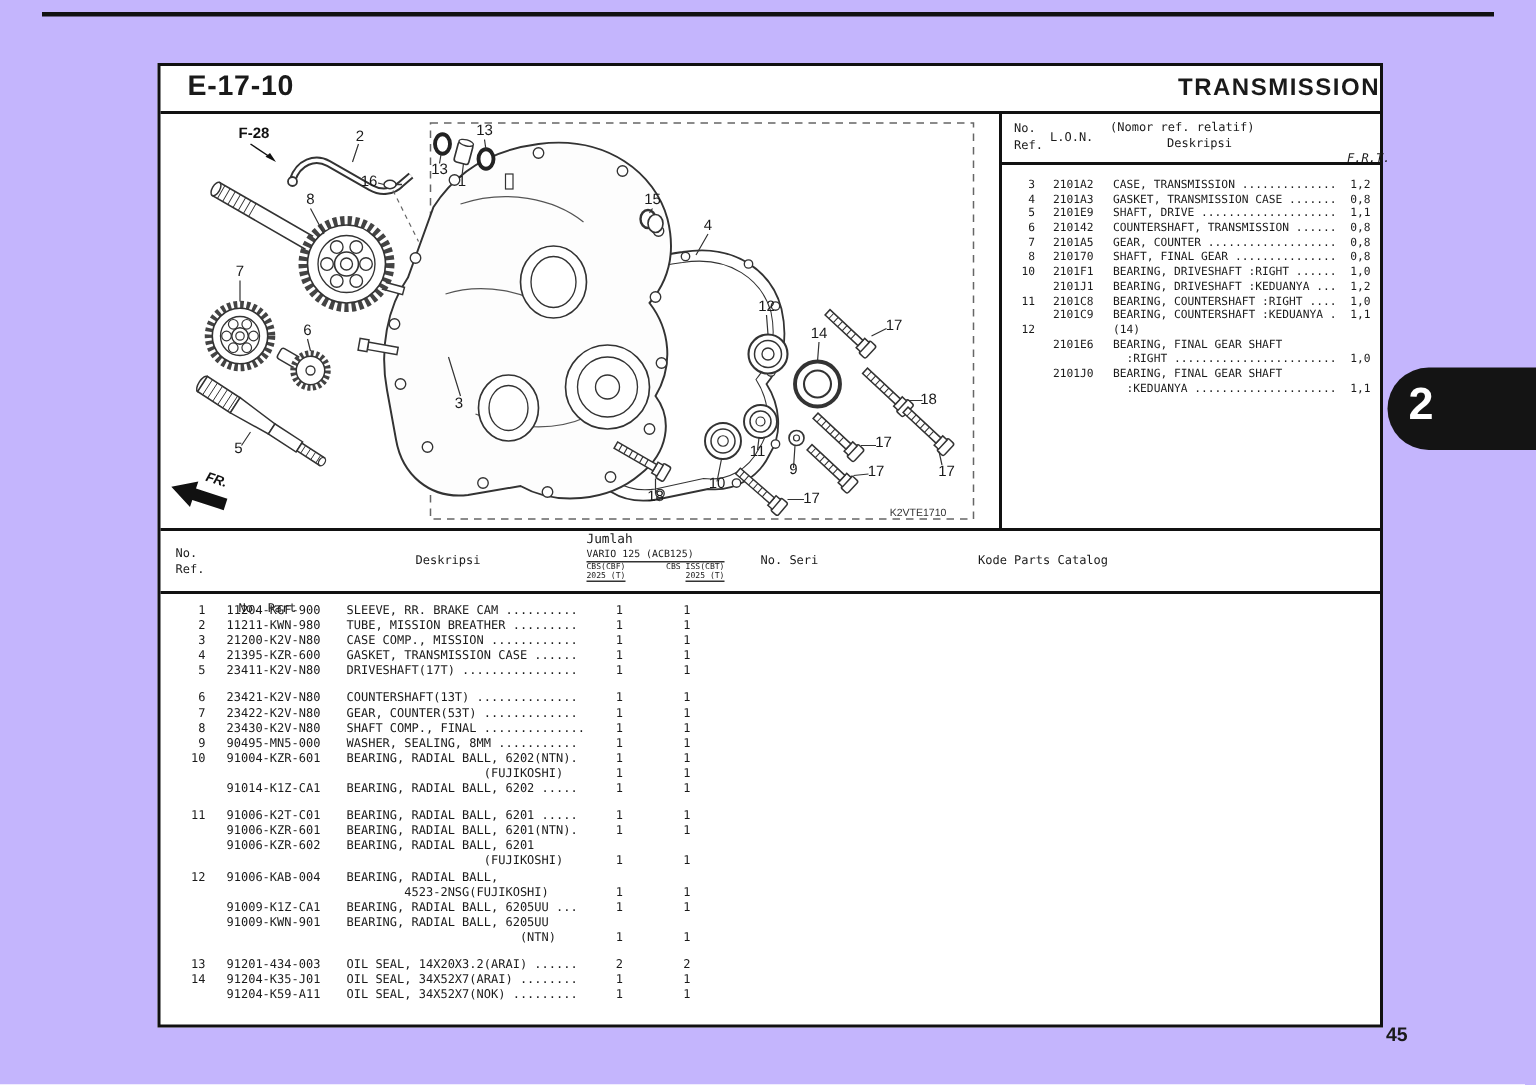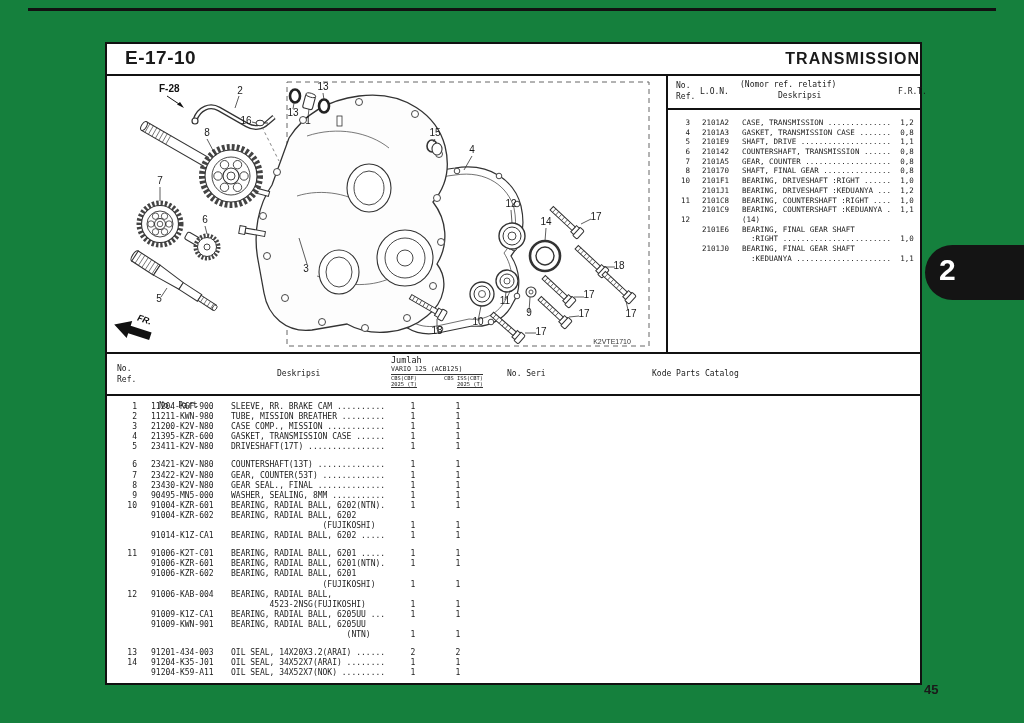--- a/index.html
+++ b/index.html
@@ -1,34 +1,34 @@
 <!DOCTYPE html>
 <html><head>
 <meta charset="utf-8">
 <style>
   html,body{margin:0;padding:0;background:#fff;}
-  .page{position:relative;width:1024px;height:723px;background:#15803d;overflow:hidden;
+  .page{position:relative;width:1024px;height:723px;background:#c4b5fd;overflow:hidden;
         font-family:"DejaVu Sans Mono",monospace;color:#1a1a1a;}
   .topbar{position:absolute;left:28px;top:8px;width:968px;height:3px;background:#111;}
   .frame{position:absolute;left:105px;top:42px;width:817px;height:643px;border:2px solid #111;box-sizing:border-box;background:#fff;}
   
   .hdr{position:relative;height:30px;border-bottom:2px solid #111;}
   .hdr .code{position:absolute;left:18px;top:3px;font-family:"Liberation Sans",sans-serif;font-weight:bold;font-size:19px;letter-spacing:.5px;}
   .hdr .title{position:absolute;left:0;right:0;top:6px;text-align:right;font-family:"Liberation Sans",sans-serif;font-weight:600;font-size:16px;letter-spacing:1px;}
   
   .upper{display:flex;height:276px;border-bottom:2px solid #111;}
   .diagram-pane{width:617px;position:relative;}
   .lon-pane{flex:1;border-left:2px solid #111;position:relative;}
   .lon-hdr{position:relative;height:32px;border-bottom:2px solid #111;font-size:8px;}
   .lon-hdr span{position:absolute;}
   .lh-ref{left:8px;top:4px;line-height:11px;text-align:center;}
   .lh-lon{left:32px;top:11px;}
   .lh-desc1{left:72px;top:4px;}
   .lh-desc2{left:110px;top:15px;}
-  .lh-frt{left:230px;top:11px;}
+  .lh-frt{left:230px;top:25px;font-style:italic;}
   .lon-rows{padding-top:8px;}
   .lrow{display:flex;height:9.7px;font-size:7.5px;white-space:pre;}
   .l-ref{width:22px;text-align:right;}
   .l-lon{width:40px;margin-left:12px;}
   .l-desc{width:152px;}
   .l-frt{width:26px;text-align:center;}
   
   .parts-header{position:relative;height:40px;border-bottom:2px solid #111;font-size:8px;}
   .ph-ref{position:absolute;left:10px;top:9px;line-height:11px;text-align:left;}
   .ph-part{position:absolute;left:52px;top:15px;margin-top:32px;}
@@ -359,24 +359,23 @@
 
     <div class="parts-body" id="parts-rows">
         <div class="prow"><span class="c-ref">1</span><span class="c-part">11204-KGF-900</span><span class="c-desc">SLEEVE, RR. BRAKE CAM ..........</span><span class="c-q1">1</span><span class="c-q2">1</span></div>
         <div class="prow"><span class="c-ref">2</span><span class="c-part">11211-KWN-980</span><span class="c-desc">TUBE, MISSION BREATHER .........</span><span class="c-q1">1</span><span class="c-q2">1</span></div>
         <div class="prow"><span class="c-ref">3</span><span class="c-part">21200-K2V-N80</span><span class="c-desc">CASE COMP., MISSION ............</span><span class="c-q1">1</span><span class="c-q2">1</span></div>
         <div class="prow"><span class="c-ref">4</span><span class="c-part">21395-KZR-600</span><span class="c-desc">GASKET, TRANSMISSION CASE ......</span><span class="c-q1">1</span><span class="c-q2">1</span></div>
         <div class="prow"><span class="c-ref">5</span><span class="c-part">23411-K2V-N80</span><span class="c-desc">DRIVESHAFT(17T) ................</span><span class="c-q1">1</span><span class="c-q2">1</span></div>
         <div class="prow blank"></div>
         <div class="prow"><span class="c-ref">6</span><span class="c-part">23421-K2V-N80</span><span class="c-desc">COUNTERSHAFT(13T) ..............</span><span class="c-q1">1</span><span class="c-q2">1</span></div>
         <div class="prow"><span class="c-ref">7</span><span class="c-part">23422-K2V-N80</span><span class="c-desc">GEAR, COUNTER(53T) .............</span><span class="c-q1">1</span><span class="c-q2">1</span></div>
-        <div class="prow"><span class="c-ref">8</span><span class="c-part">23430-K2V-N80</span><span class="c-desc">GEAR SEAL., FINAL ..............</span><span class="c-q1">1</span><span class="c-q2">1</span></div>
+        <div class="prow"><span class="c-ref">8</span><span class="c-part">23430-K2V-N80</span><span class="c-desc">SHAFT COMP., FINAL ..............</span><span class="c-q1">1</span><span class="c-q2">1</span></div>
         <div class="prow"><span class="c-ref">9</span><span class="c-part">90495-MN5-000</span><span class="c-desc">WASHER, SEALING, 8MM ...........</span><span class="c-q1">1</span><span class="c-q2">1</span></div>
         <div class="prow"><span class="c-ref">10</span><span class="c-part">91004-KZR-601</span><span class="c-desc">BEARING, RADIAL BALL, 6202(NTN).</span><span class="c-q1">1</span><span class="c-q2">1</span></div>
-        <div class="prow"><span class="c-ref"></span><span class="c-part">91004-KZR-602</span><span class="c-desc">BEARING, RADIAL BALL, 6202</span><span class="c-q1"></span><span class="c-q2"></span></div>
         <div class="prow"><span class="c-ref"></span><span class="c-part"></span><span class="c-desc">                   (FUJIKOSHI)</span><span class="c-q1">1</span><span class="c-q2">1</span></div>
         <div class="prow"><span class="c-ref"></span><span class="c-part">91014-K1Z-CA1</span><span class="c-desc">BEARING, RADIAL BALL, 6202 .....</span><span class="c-q1">1</span><span class="c-q2">1</span></div>
         <div class="prow blank"></div>
         <div class="prow"><span class="c-ref">11</span><span class="c-part">91006-K2T-C01</span><span class="c-desc">BEARING, RADIAL BALL, 6201 .....</span><span class="c-q1">1</span><span class="c-q2">1</span></div>
         <div class="prow"><span class="c-ref"></span><span class="c-part">91006-KZR-601</span><span class="c-desc">BEARING, RADIAL BALL, 6201(NTN).</span><span class="c-q1">1</span><span class="c-q2">1</span></div>
         <div class="prow"><span class="c-ref"></span><span class="c-part">91006-KZR-602</span><span class="c-desc">BEARING, RADIAL BALL, 6201</span><span class="c-q1"></span><span class="c-q2"></span></div>
         <div class="prow"><span class="c-ref"></span><span class="c-part"></span><span class="c-desc">                   (FUJIKOSHI)</span><span class="c-q1">1</span><span class="c-q2">1</span></div>
         <div class="prow"><span class="c-ref">12</span><span class="c-part">91006-KAB-004</span><span class="c-desc">BEARING, RADIAL BALL,</span><span class="c-q1"></span><span class="c-q2"></span></div>
         <div class="prow"><span class="c-ref"></span><span class="c-part"></span><span class="c-desc">        4523-2NSG(FUJIKOSHI)</span><span class="c-q1">1</span><span class="c-q2">1</span></div>
         <div class="prow"><span class="c-ref"></span><span class="c-part">91009-K1Z-CA1</span><span class="c-desc">BEARING, RADIAL BALL, 6205UU ...</span><span class="c-q1">1</span><span class="c-q2">1</span></div>

